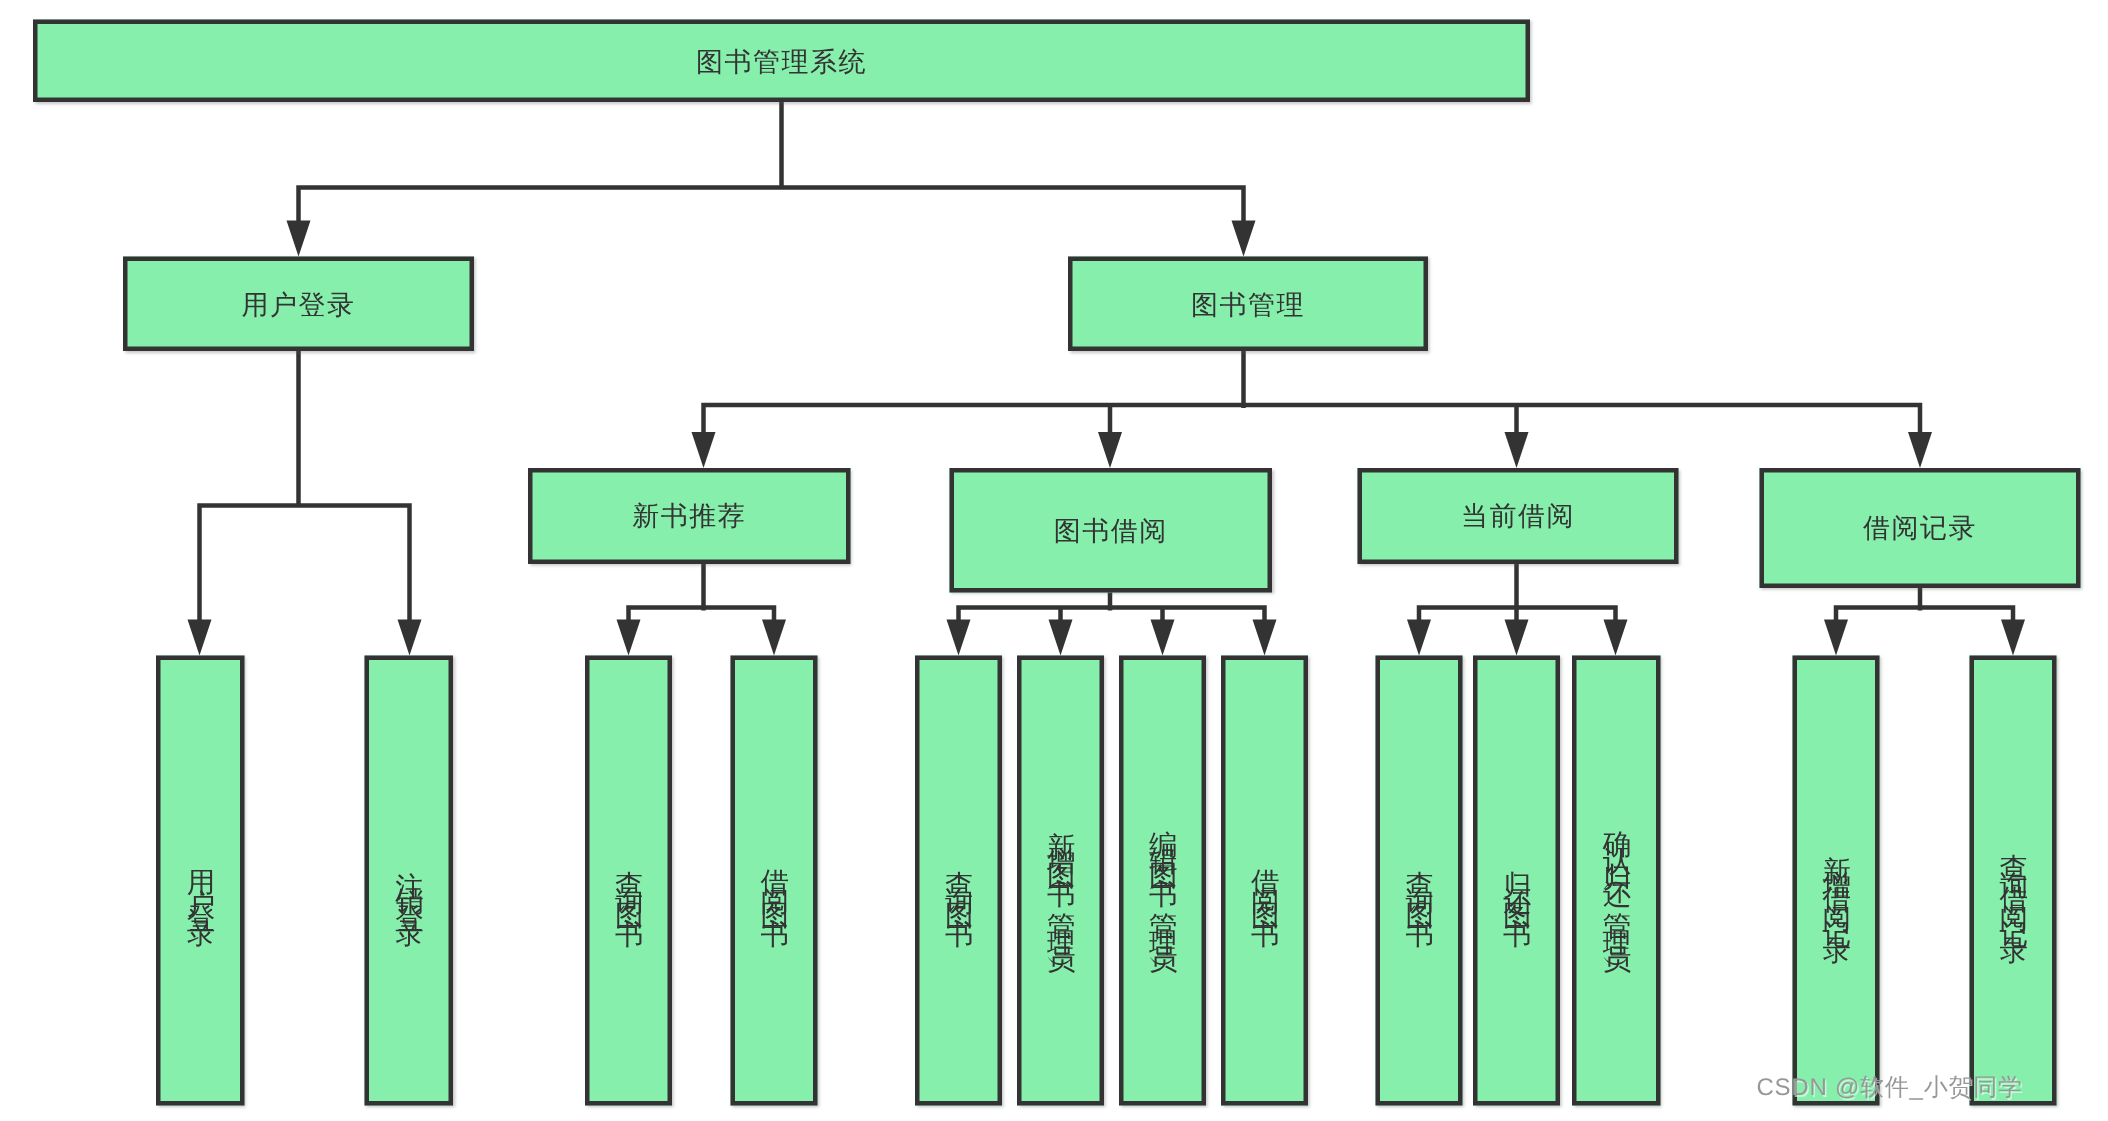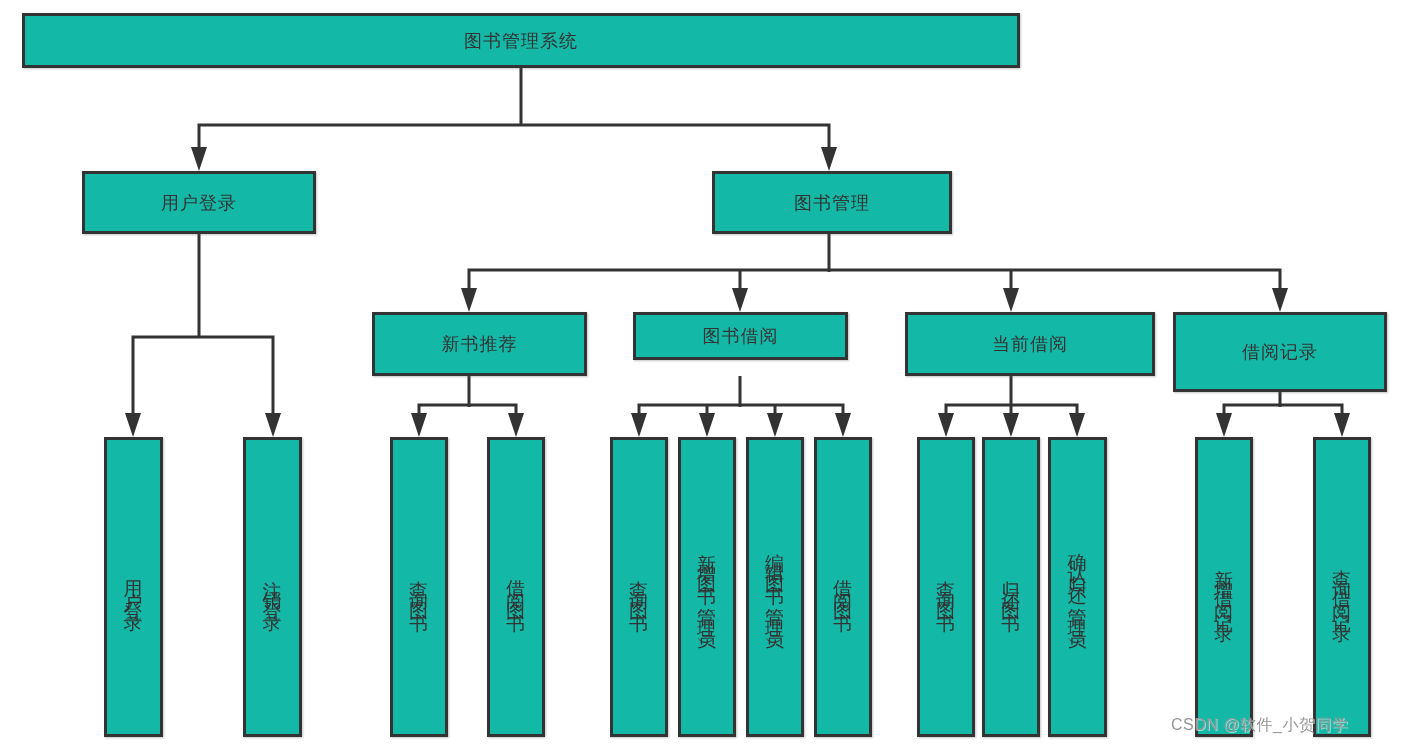--- a/index.html
+++ b/index.html
@@ -17,21 +17,21 @@
   }
   .connectors {
     position: absolute;
     left: 0;
     top: 0;
     z-index: 1;
   }
   .box {
     position: absolute;
     box-sizing: border-box;
-    background: #14b8a6;
+    background: #86efac;
     border: 3px solid #333333;
     color: #333333;
     display: flex;
     align-items: center;
     justify-content: center;
     z-index: 2;
     box-shadow: 1px 1px 2px rgba(90,90,90,0.35);
   }
   .hbox {
     font-size: 18px;
@@ -100,23 +100,23 @@
       <polygon points="1216,413 1232,413 1224,437"></polygon>
       <polygon points="1334,413 1350,413 1342,437"></polygon>
     </g>
   </svg>
 
   <div class="box hbox" style="left:22px; top:13px; width:998px; height:55px;">图书管理系统</div>
 
   <div class="box hbox" style="left:82px; top:171px; width:234px; height:63px;">用户登录</div>
   <div class="box hbox" style="left:712px; top:171px; width:240px; height:63px;">图书管理</div>
 
-  <div class="box hbox" style="left:372px; top:312px; width:215px; height:64px;">新书推荐</div>
-  <div class="box hbox" style="left:633px; top:312px; width:215px; height:48px;">图书借阅</div>
-  <div class="box hbox" style="left:905px; top:312px; width:250px; height:64px;">当前借阅</div>
+  <div class="box hbox" style="left:352px; top:312px; width:215px; height:64px;">新书推荐</div>
+  <div class="box hbox" style="left:633px; top:312px; width:215px; height:83px;">图书借阅</div>
+  <div class="box hbox" style="left:905px; top:312px; width:214px; height:64px;">当前借阅</div>
   <div class="box hbox" style="left:1173px; top:312px; width:214px; height:80px;">借阅记录</div>
 
   <div class="box vbox" style="left:104px; top:437px; width:59px; height:300px;">
     <span>用户登录</span>
   </div>
   <div class="box vbox" style="left:243px; top:437px; width:59px; height:300px;">
     <span>注销登录</span>
   </div>
 
   <div class="box vbox" style="left:390px; top:437px; width:58px; height:300px;">

